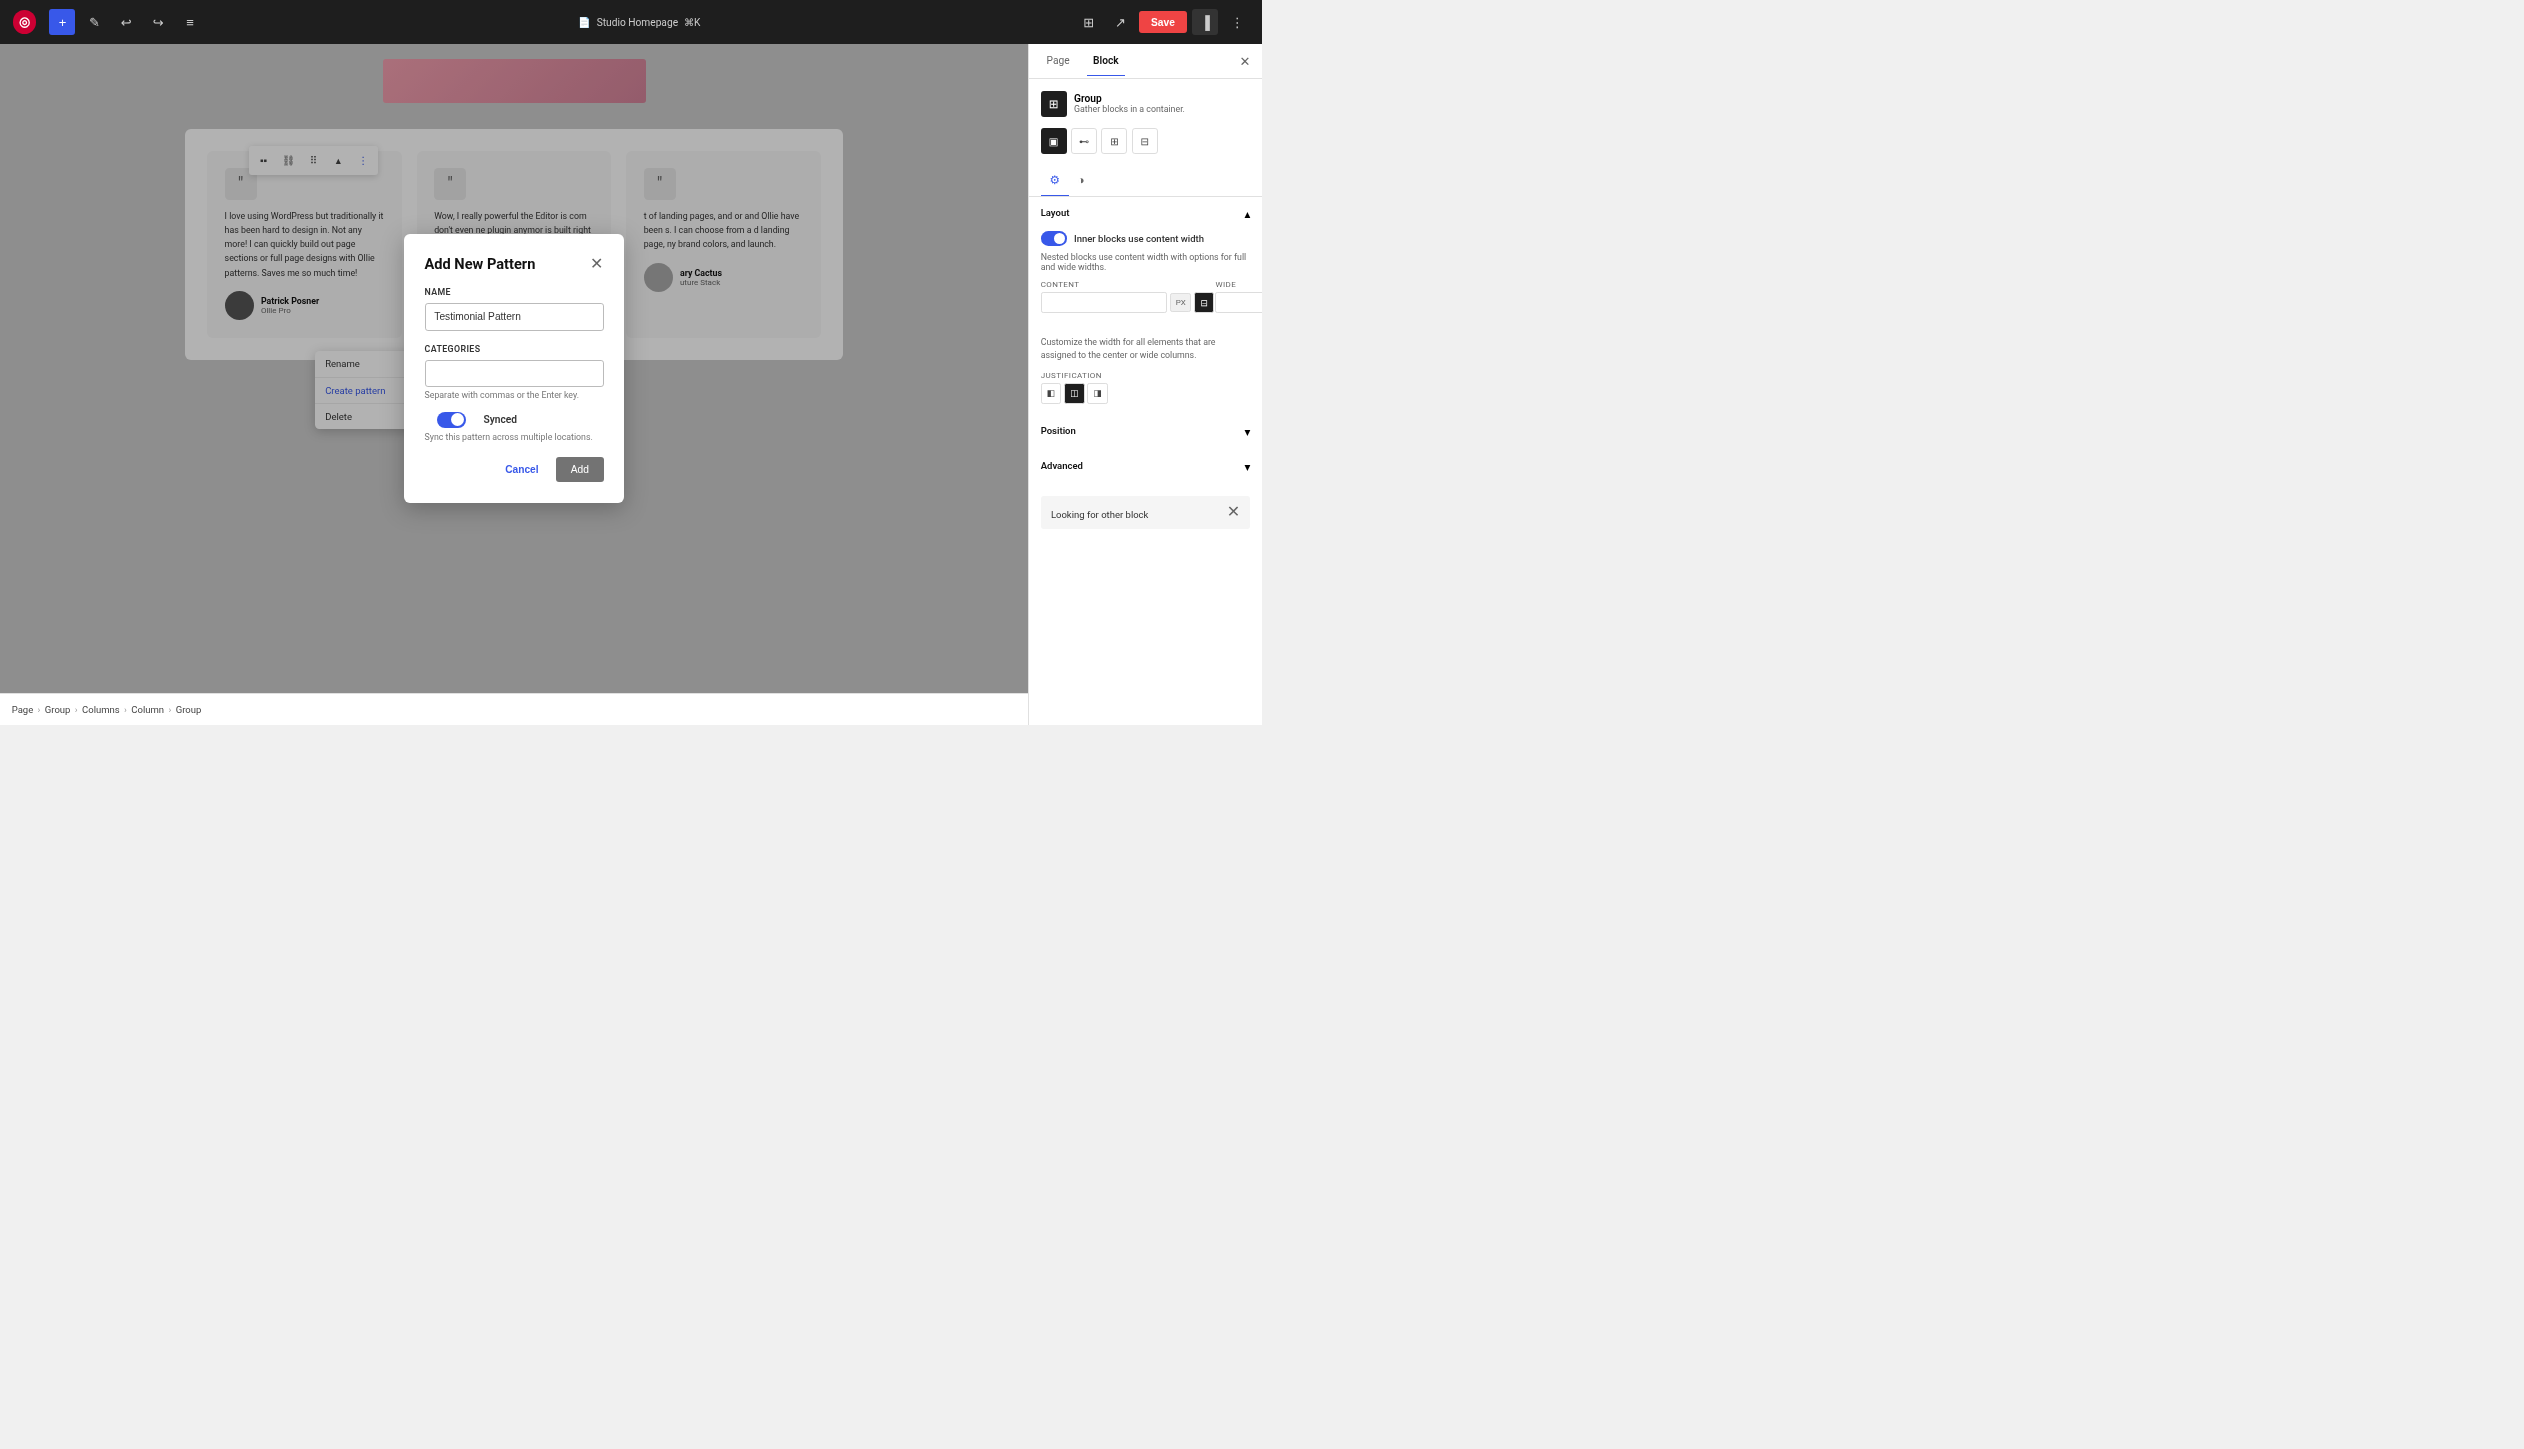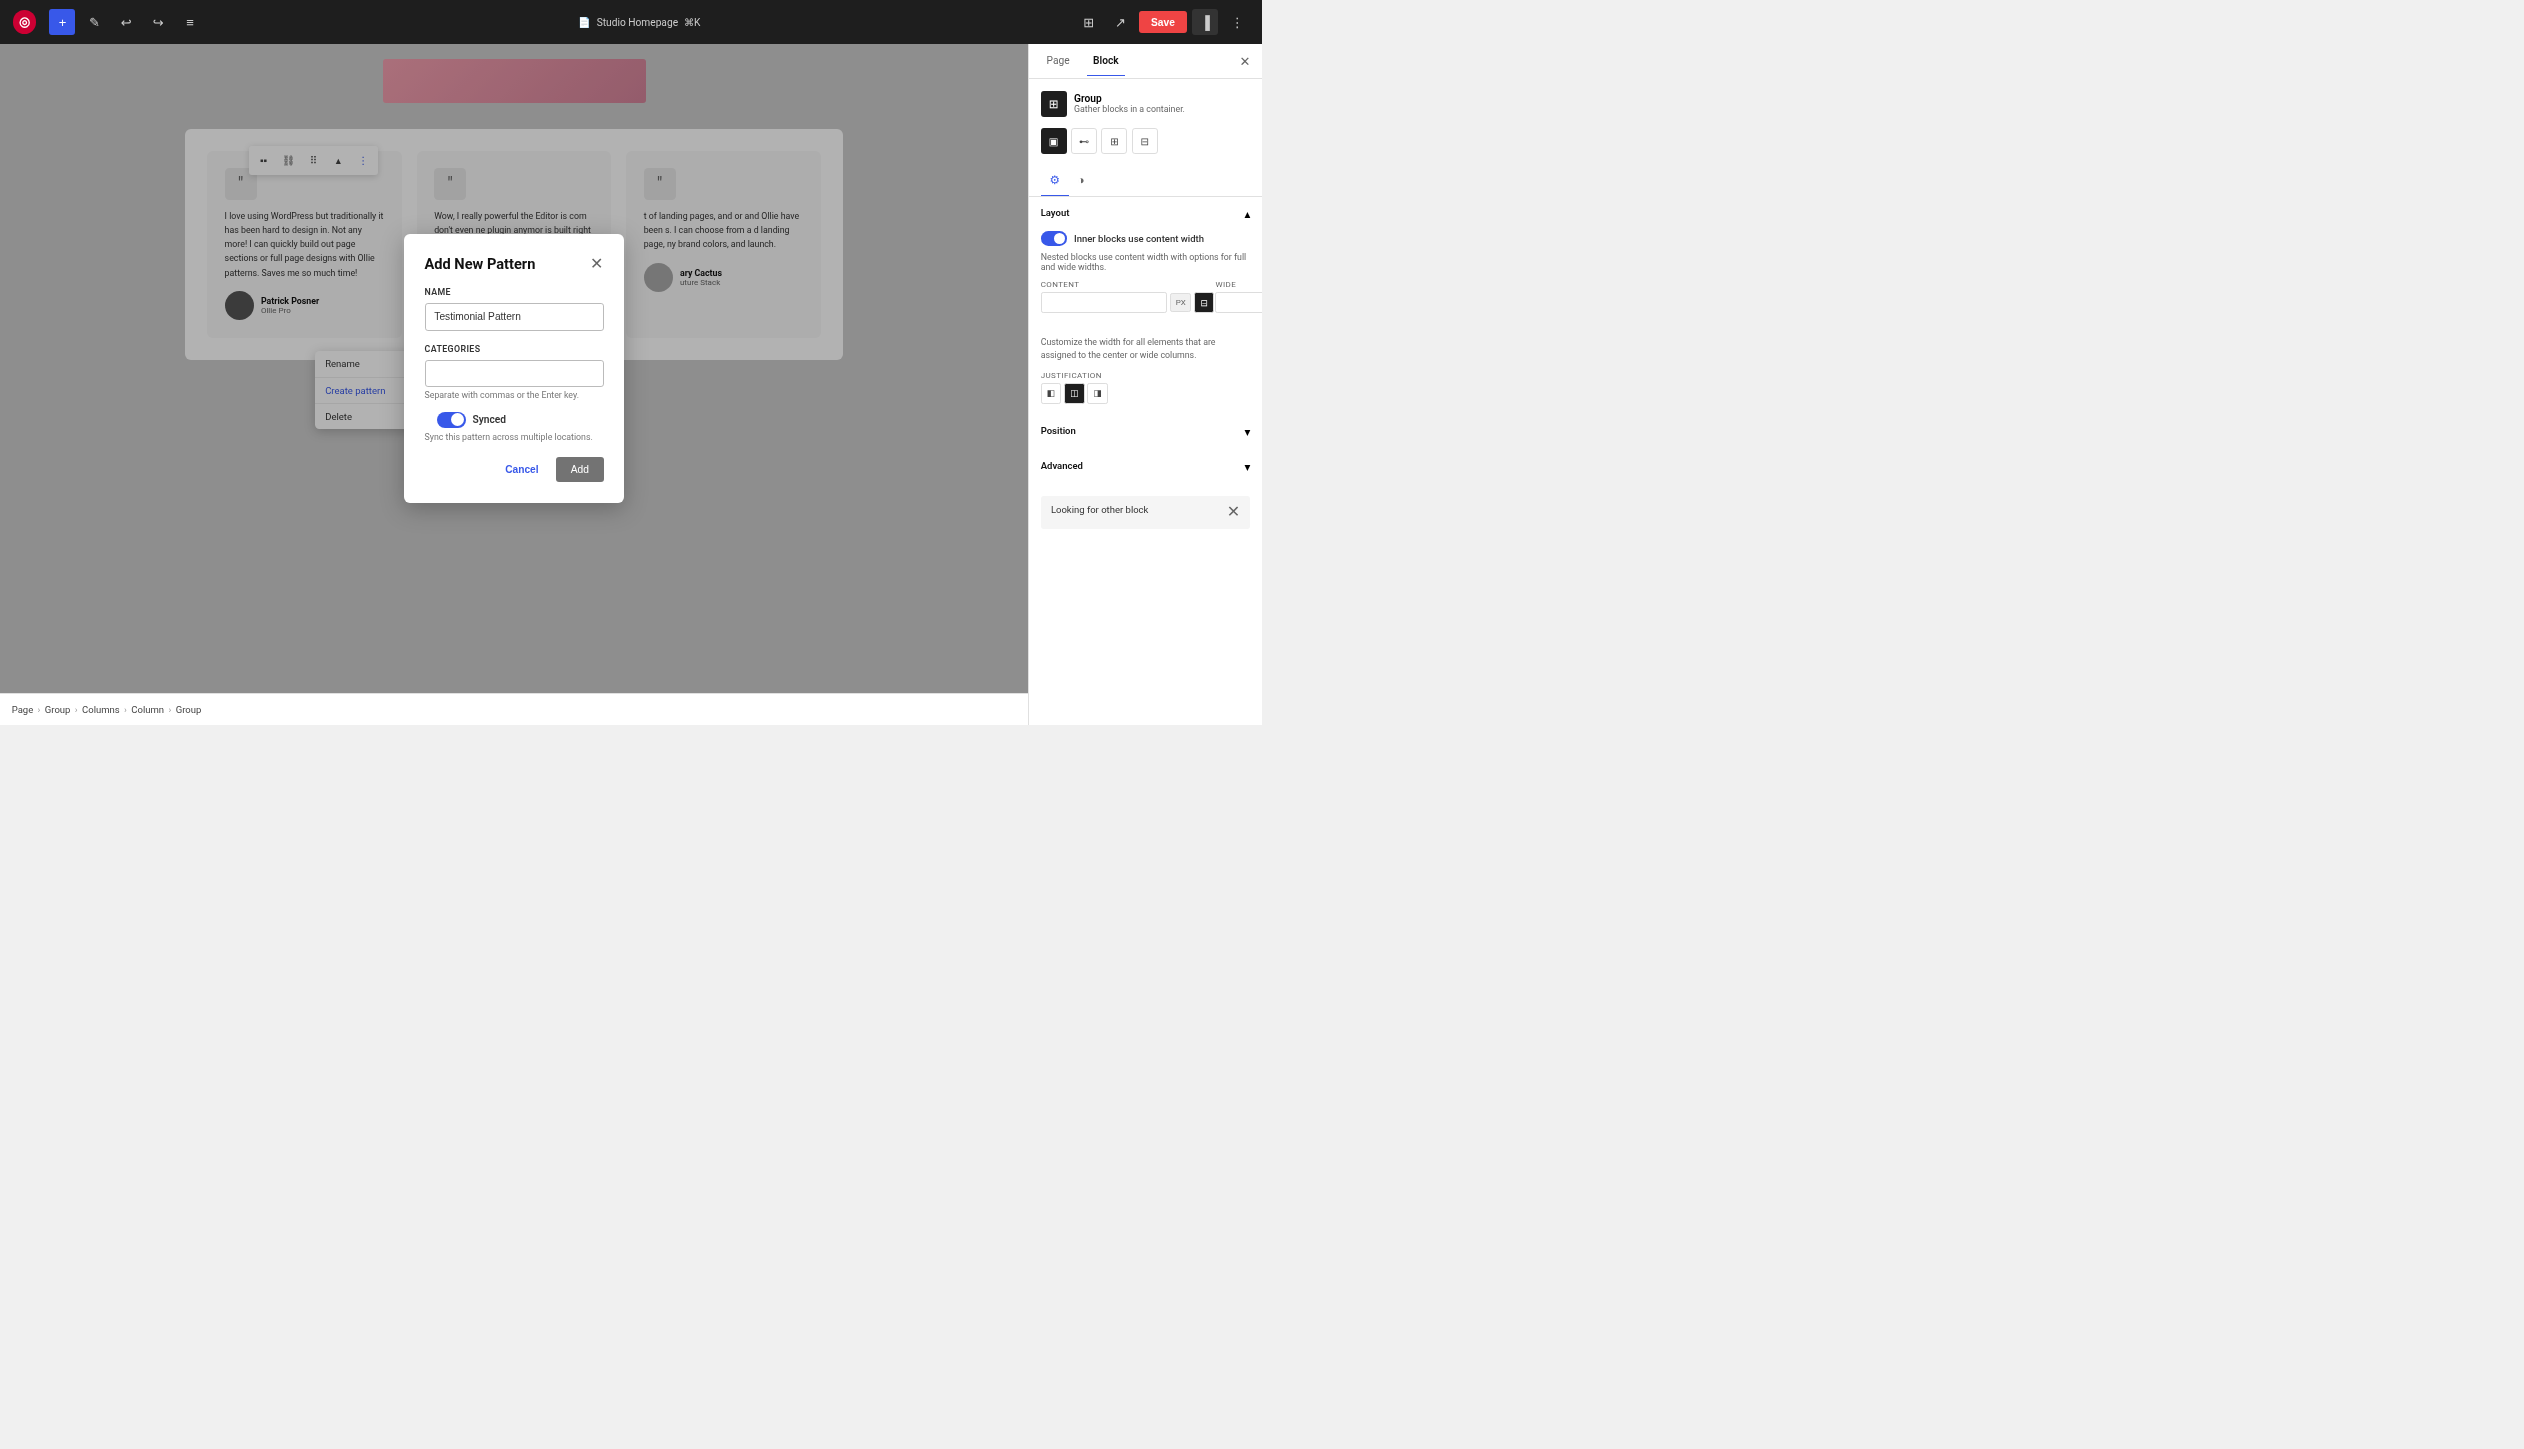--- a/index.html
+++ b/index.html
@@ -528,21 +528,21 @@
     }
     .modal-hint {
       font-size: 8.8px;
       color: #777;
       margin-top: -10.2px;
       margin-bottom: 11.7px;
     }
     .modal-toggle-row {
       display: flex;
       align-items: center;
-      gap: 7px;
+      gap: 18px;
       margin-bottom: 4.4px;
       padding-left: 12px;
     }
     .modal-toggle {
       width: 29px; height: 16px;
       background: #3858e9;
       border-radius: 8px;
       position: relative;
       cursor: pointer;
       flex-shrink: 0;
@@ -593,21 +593,21 @@
       cursor: pointer;
     }
 
     
     .looking-for-block {
       margin: 11.7px;
       background: #f5f5f5;
       border-radius: 2.9px;
       padding: 8.8px 10.2px;
       display: flex;
-      align-items: flex-start;
+      align-items: flex-end;
       justify-content: space-between;
       font-size: 9.5px;
       color: #333;
     }
 
     
     .chevron-down::after { content: '▾'; }
     .chevron-up::after { content: '▴'; }
 
     

